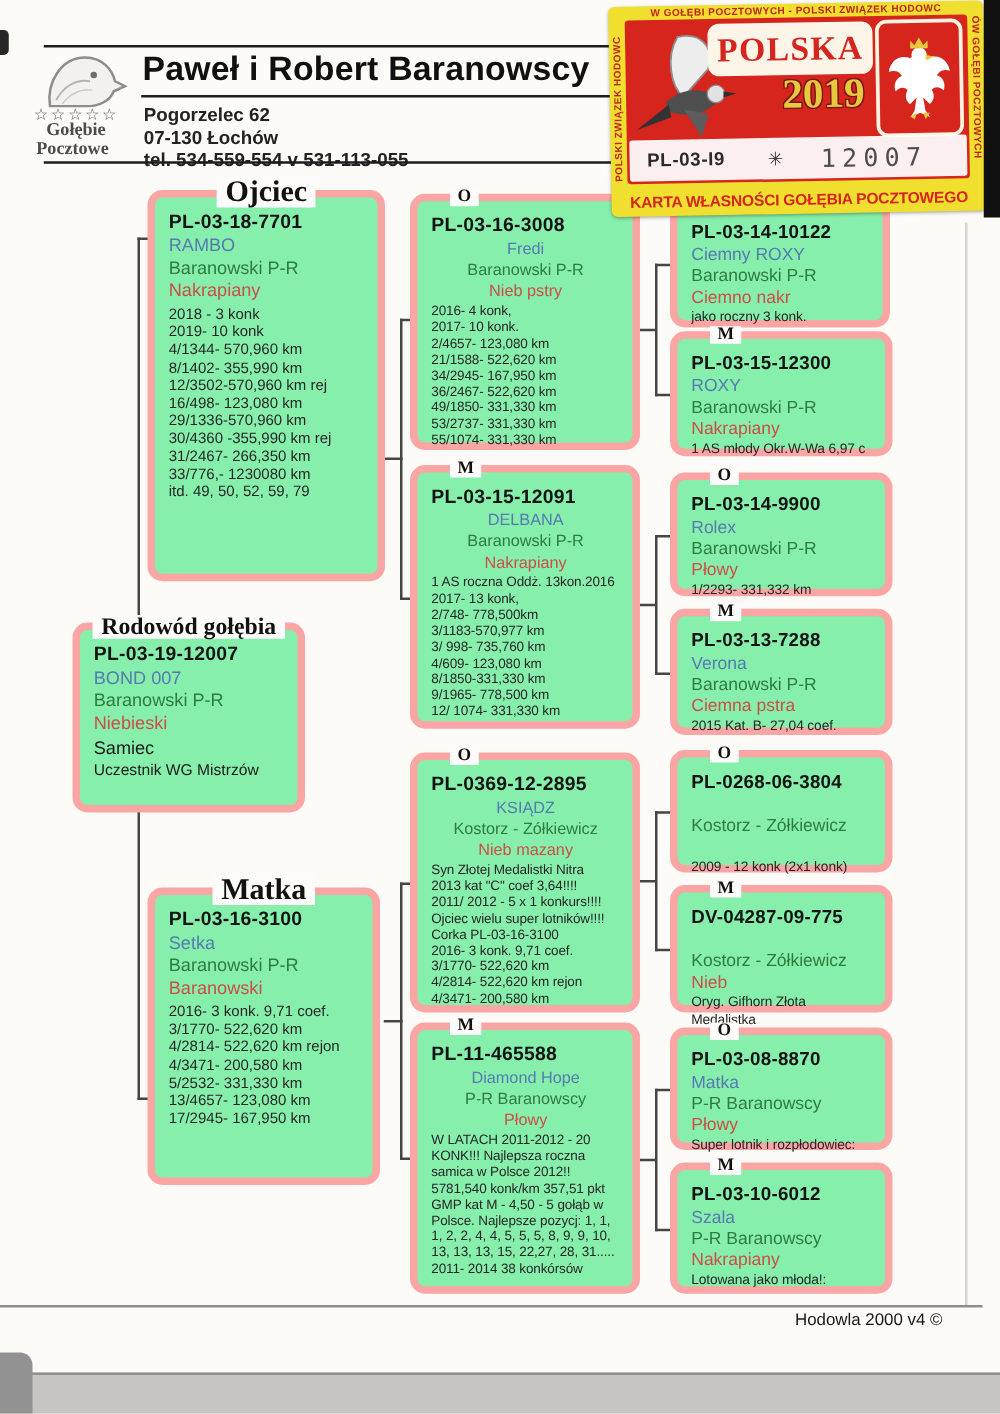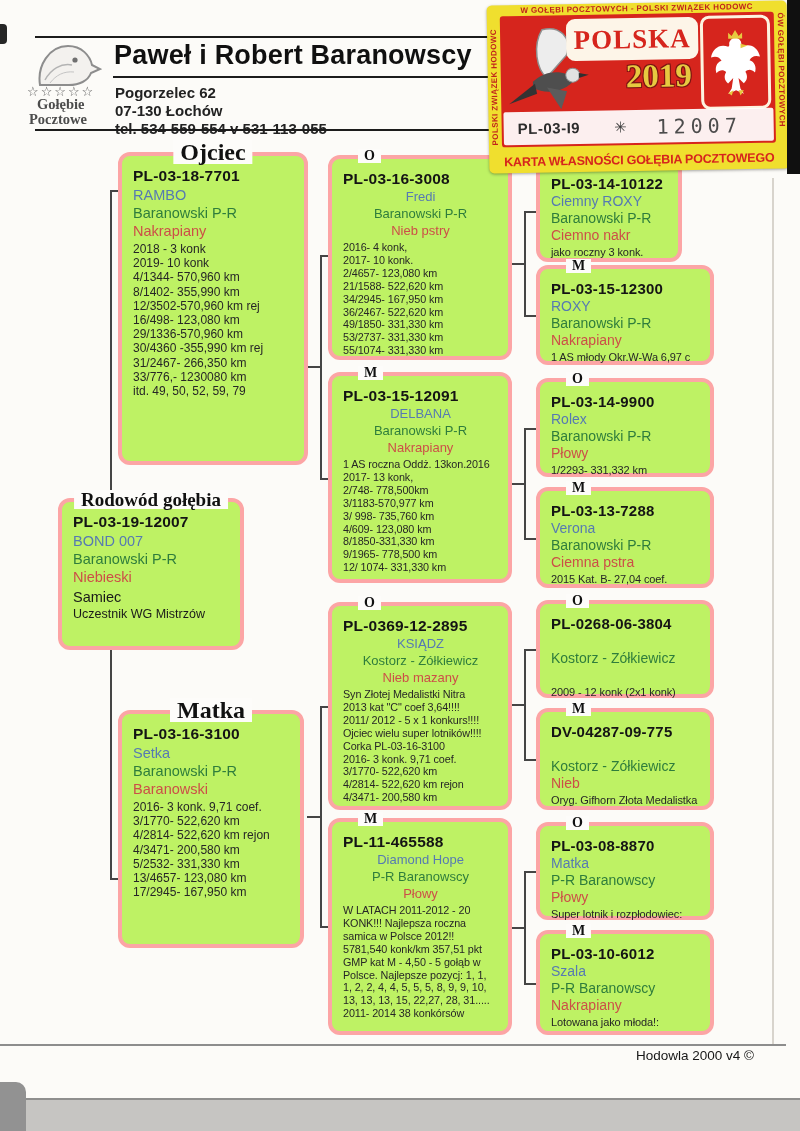--- a/index.html
+++ b/index.html
@@ -9,21 +9,21 @@
   
   .rule{position:absolute;background:#1c1c1c;height:2px;z-index:1;}
   .owner-name{position:absolute;left:114px;top:40px;font-size:27px;font-weight:bold;letter-spacing:.2px;color:#101010;white-space:nowrap;}
   .addr{position:absolute;left:115px;top:84px;font-size:15px;line-height:18px;color:#222;white-space:pre-line;font-weight:bold;}
   .logo-stars{position:absolute;left:27px;top:84px;font-size:13px;letter-spacing:2px;color:#5a5a5a;}
   .logo-word{position:absolute;font-family:"Liberation Serif",serif;font-weight:bold;color:#4c4c4c;font-size:14.5px;}
   
   .hline,.vline{position:absolute;background:#454545;z-index:1;}
   .hline{height:2px;}.vline{width:2px;}
   
-  .pbox{position:absolute;background:#bef264;border:4px solid #fca5a5;border-radius:12px;
+  .pbox{position:absolute;background:#86efac;border:6px solid #fca5a5;border-radius:12px;
         padding:10px 10px 4px 11px;z-index:2;box-sizing:border-box;overflow:hidden;}
   .boxlabel{position:absolute;top:-16px;left:50%;transform:translateX(-50%);background:#fdfcfa;
         padding:0 7px;font-family:"Liberation Serif",serif;font-weight:bold;font-size:24px;
         white-space:nowrap;color:#111;line-height:1;z-index:3;}
   .subject .boxlabel{font-size:19px;top:-12px;}
   .tag{position:absolute;top:-10px;left:26px;background:#fdfcfa;padding:0 6px;
         font-family:"Liberation Serif",serif;font-weight:bold;font-size:14px;color:#111;line-height:1;z-index:3;}
   .pbox{overflow:visible;}
   .ring{font-size:15.5px;font-weight:bold;color:#141414;line-height:20px;letter-spacing:.2px;}
   .pname{font-size:14.5px;color:#567ab2;line-height:18px;min-height:18px;}
@@ -240,21 +240,21 @@
 KONK!!! Najlepsza roczna
 samica w Polsce 2012!!
 5781,540 konk/km  357,51 pkt
 GMP kat M - 4,50 - 5 gołąb w
 Polsce. Najlepsze pozycj: 1, 1,
 1, 2, 2, 4, 4, 5, 5, 5, 8, 9, 9, 10,
 13, 13, 13, 15, 22,27, 28, 31.....
 2011- 2014 38 konkórsów</div>
   </div>
 
-  <div class="pbox gen4" style="left:536px;top:160px;width:146px;height:102px;">
+  <div class="pbox gen4" style="left:536px;top:160px;width:176px;height:102px;">
     <span class="tag">O</span>
     <div class="ring">PL-03-14-10122</div>
     <div class="pname">Ciemny ROXY</div>
     <div class="powner">Baranowski P-R</div>
     <div class="pcolor">Ciemno nakr</div>
     <div class="lines">jako roczny 3 konk.</div>
   </div>
 
   <div class="pbox gen4" style="left:536px;top:265px;width:178px;height:100px;">
     <span class="tag">M</span>

